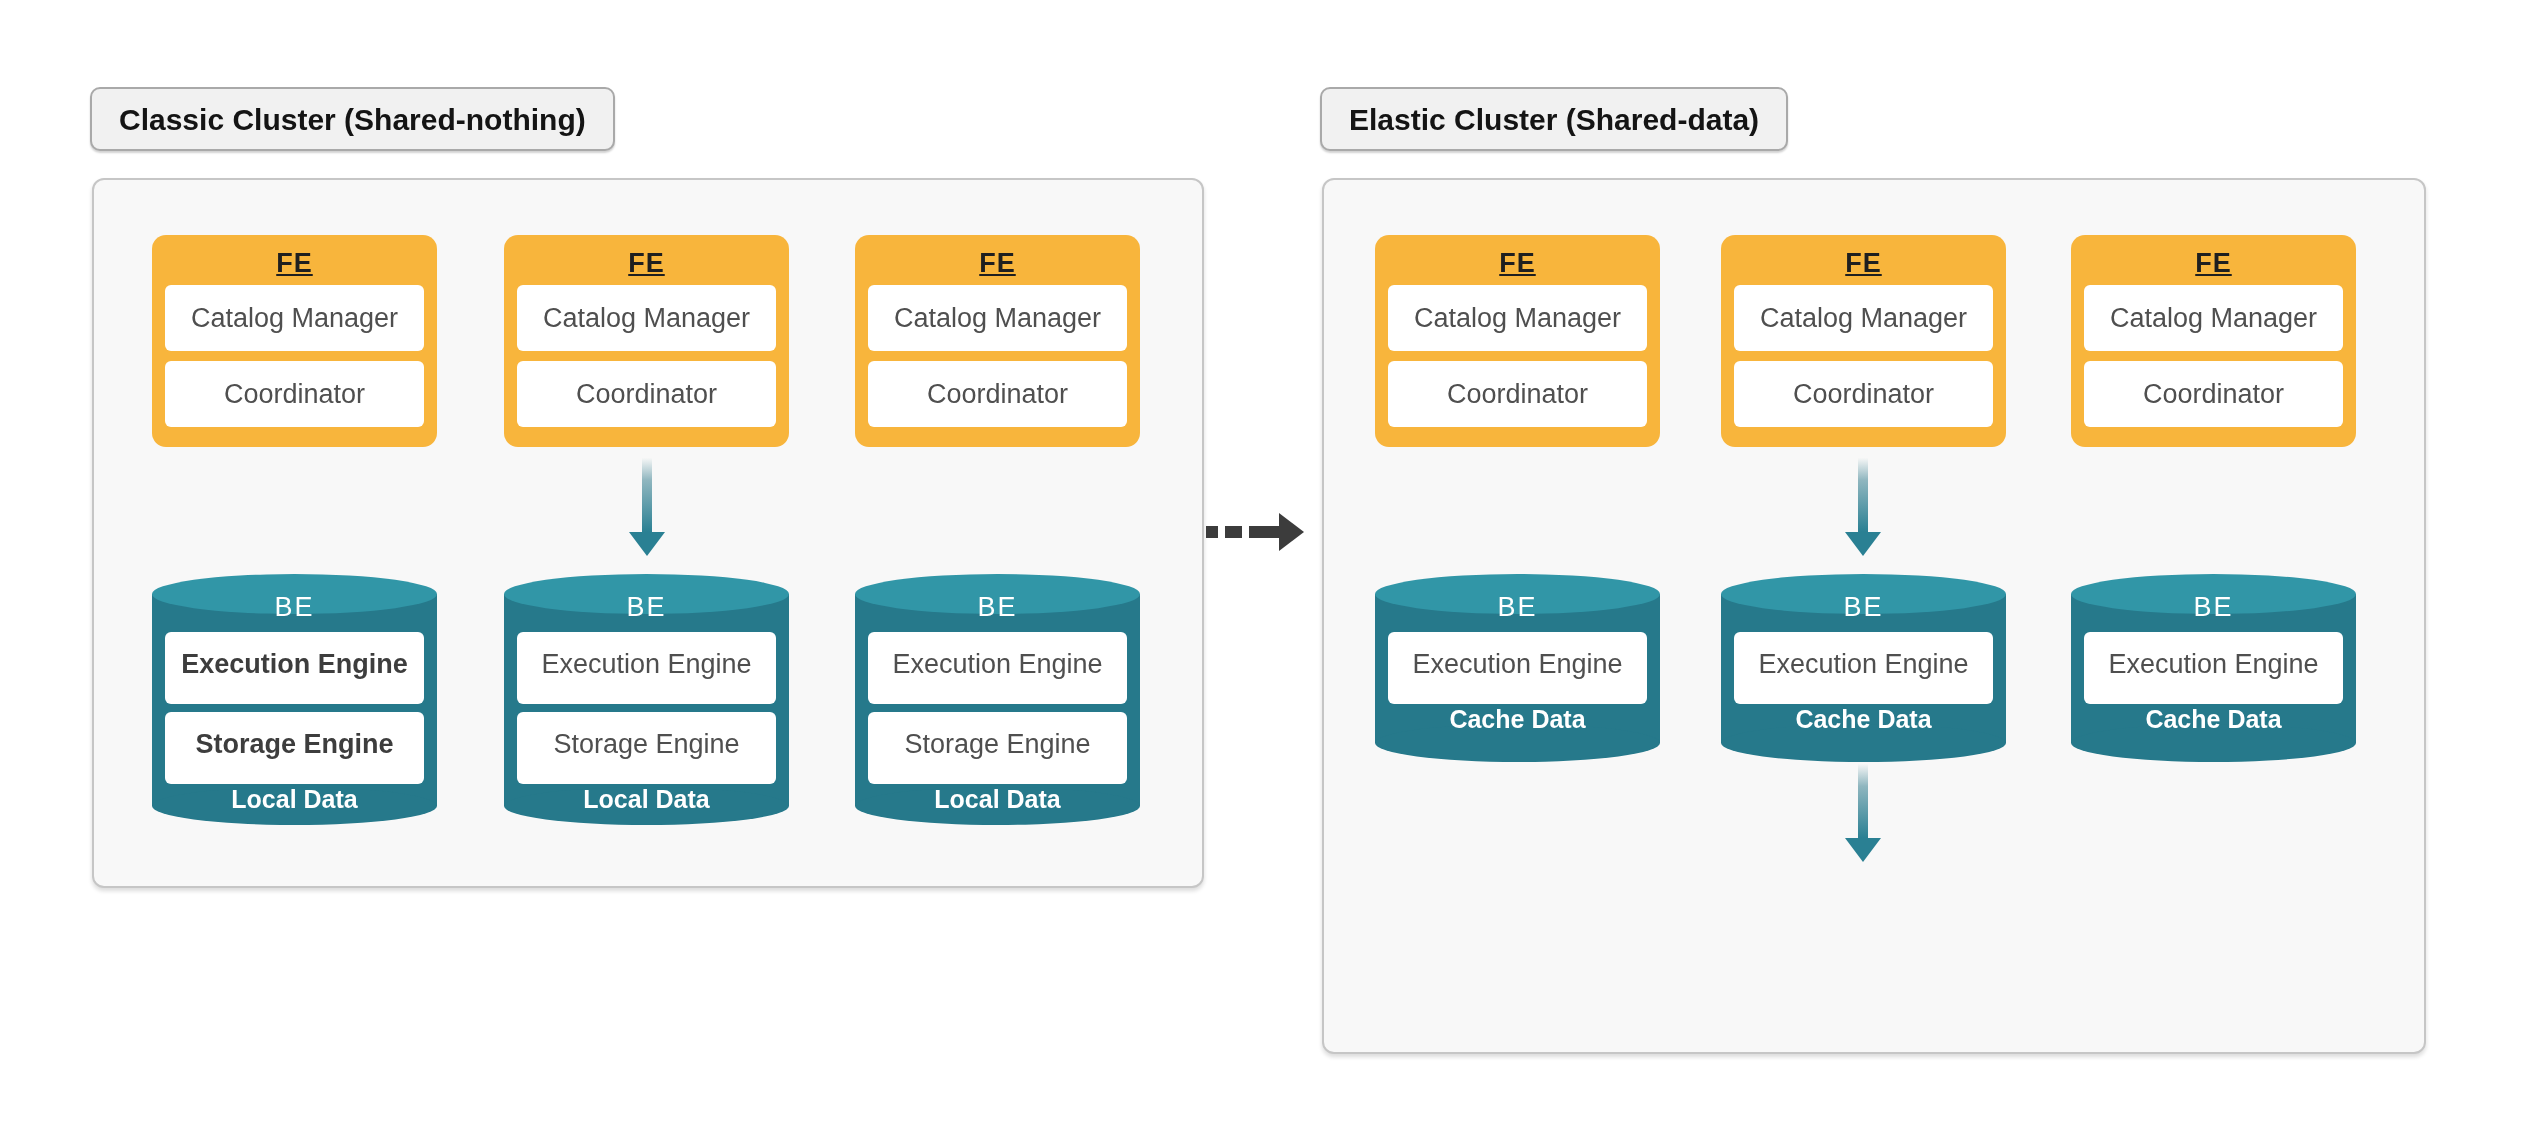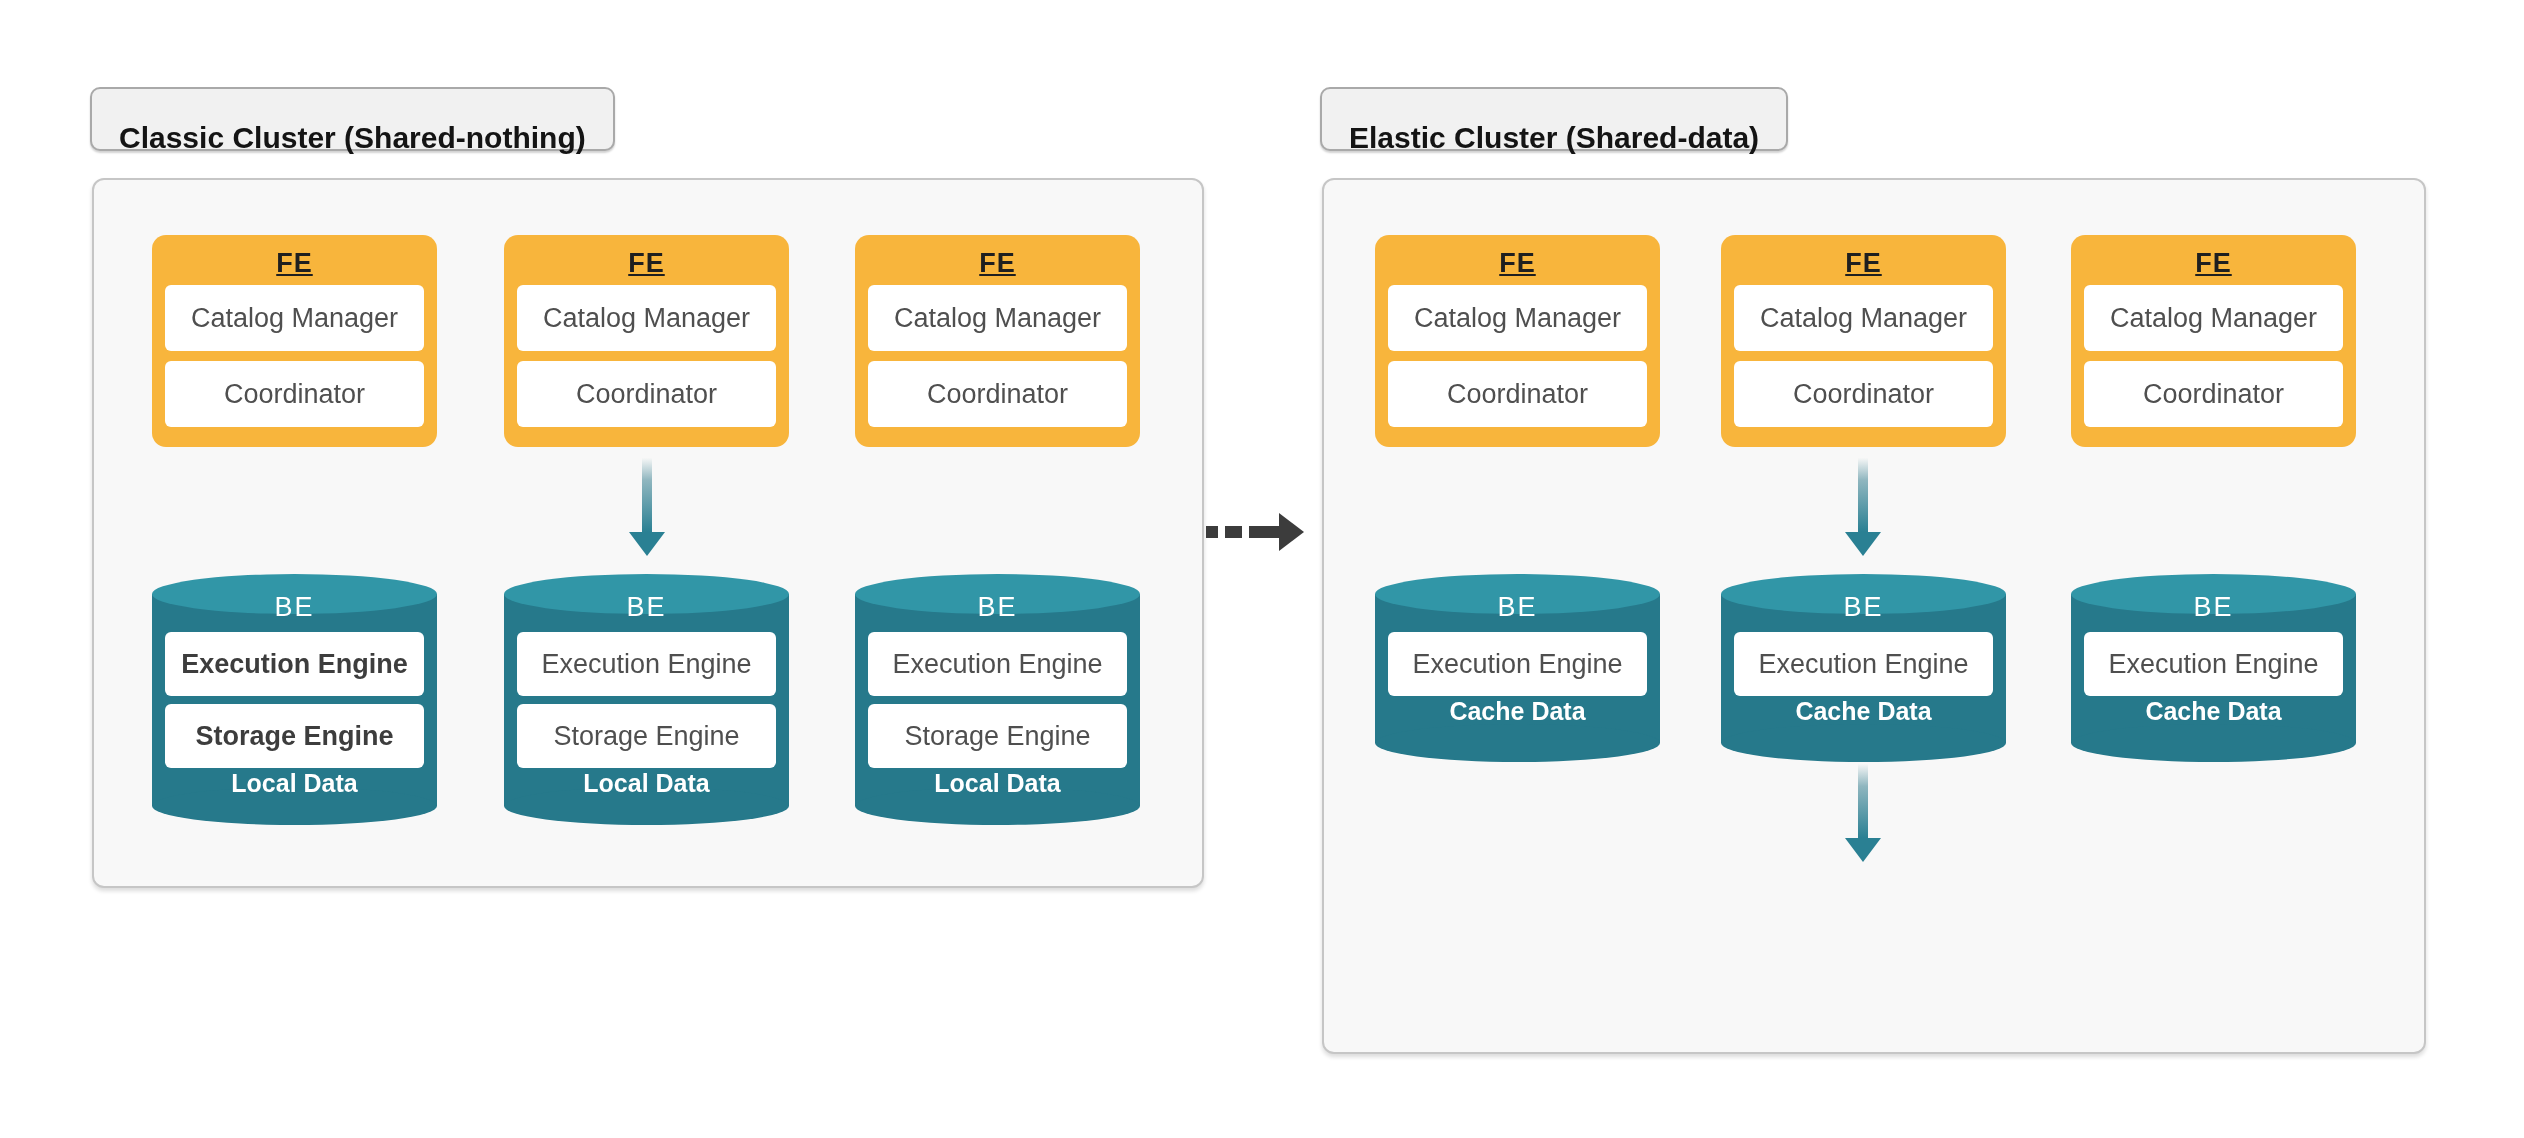--- a/index.html
+++ b/index.html
@@ -2,21 +2,21 @@
 <html><head>
 <meta charset="utf-8">
 <style>
   html,body{margin:0;padding:0;background:#ffffff;font-family:"Liberation Sans",sans-serif;}
   .canvas{position:relative;width:2524px;height:1138px;background:#ffffff;overflow:hidden;}
 
   
   .cluster-label{
     position:absolute;top:87px;height:64px;line-height:62px;
     background:#f1f1f1;border:2px solid #a9a9a9;border-radius:10px;
-    padding:18px 27px;font-size:30px;font-weight:700;color:#141414;
+    padding:0 27px;font-size:30px;font-weight:700;color:#141414;
     box-shadow:0 2px 2px rgba(0,0,0,0.18);box-sizing:border-box;white-space:nowrap;
   }
   .label-classic{left:90px;}
   .label-elastic{left:1320px;}
 
   
   .panel{
     position:absolute;top:178px;background:#f8f8f8;
     border:2px solid #c6c6c6;border-radius:12px;
     box-shadow:0 3px 4px rgba(0,0,0,0.14);box-sizing:border-box;
@@ -41,21 +41,21 @@
   .be-tall{height:251px;}
   .be-short{height:188px;}
   .cyl-top{position:absolute;left:0;right:0;top:0;height:40px;border-radius:50%;
     background:#3196a7;z-index:2;}
   .cyl-body{position:absolute;left:0;right:0;top:20px;bottom:19px;background:#26798b;z-index:1;}
   .cyl-bottom{position:absolute;left:0;right:0;bottom:0;height:38px;border-radius:50%;
     background:#26798b;z-index:1;}
   .cyl-content{position:relative;z-index:3;padding-top:16px;}
   .be-title{height:34px;line-height:34px;text-align:center;font-size:27px;
     color:#ffffff;letter-spacing:2px;font-weight:400;}
-  .be-node .comp{margin:8px 13px 0 13px;height:64px;line-height:64px;}
+  .be-node .comp{margin:8px 13px 0 13px;height:72px;line-height:64px;}
   .data-label{margin-top:0;height:30px;line-height:30px;text-align:center;
     font-size:25px;color:#ffffff;font-weight:600;}
   
   .panel-classic .be-emph .comp{font-weight:700;color:#3d3d3d;}
   .panel-classic .be-emph .data-label{font-weight:700;}
 
   
   .down-arrow{position:absolute;width:46px;}
   .down-arrow .shaft{width:10px;height:74px;margin:0 auto;
     background:linear-gradient(to bottom,rgba(238,241,241,0.15),#8fb6bf 30%,#2a8093);}

